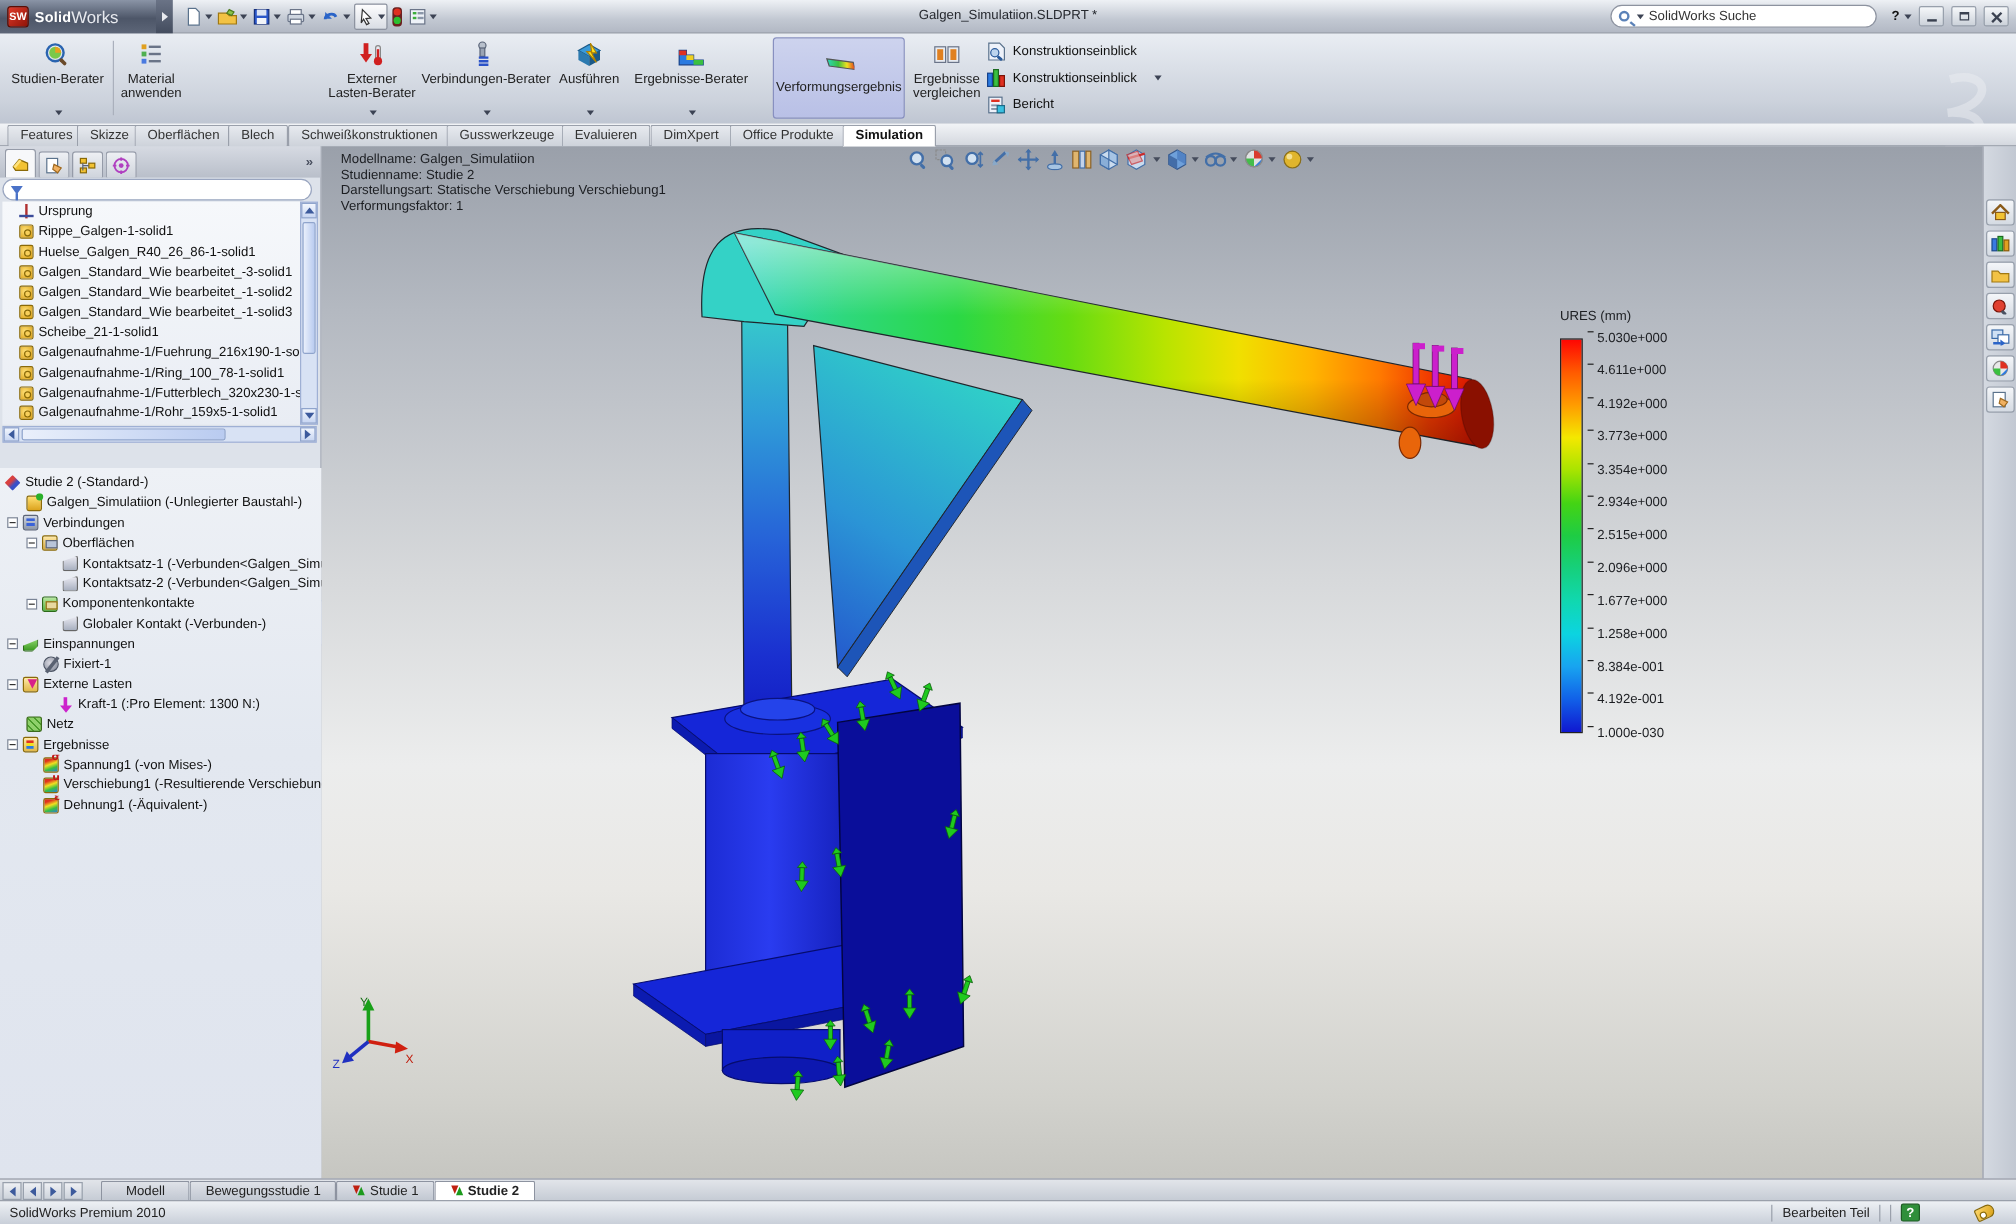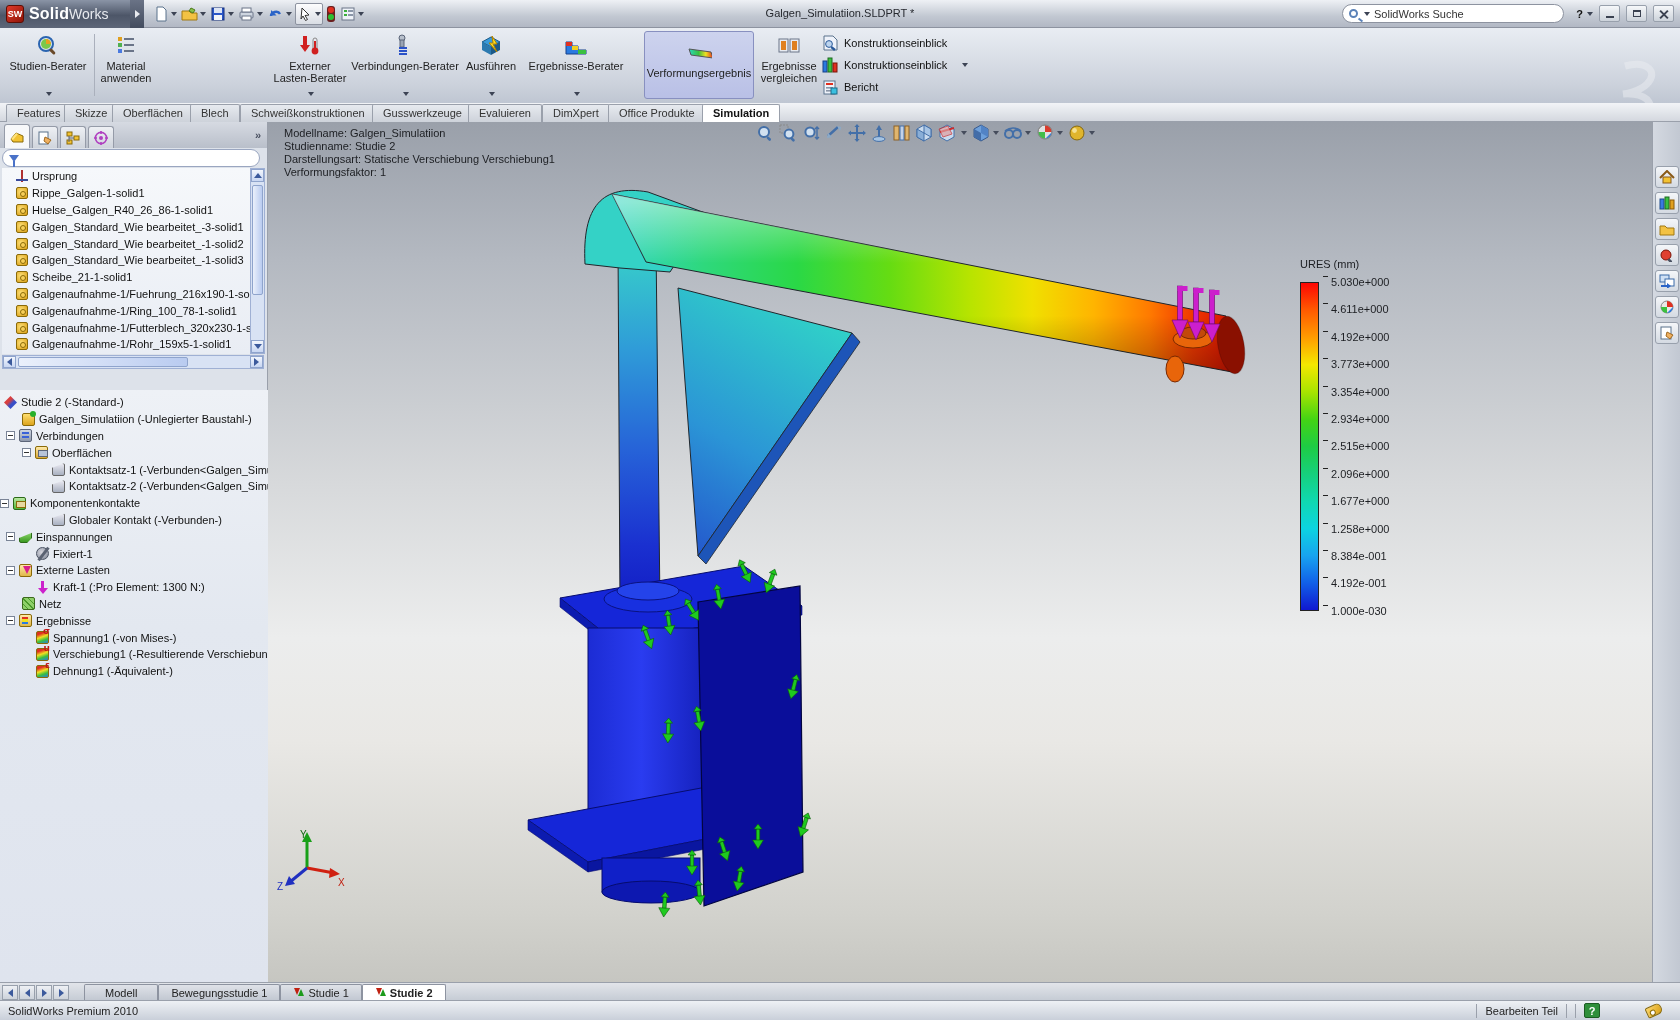--- a/index.html
+++ b/index.html
@@ -1,21 +1,21 @@
 <!DOCTYPE html>
 <html><head>
 <meta charset="utf-8">
 <style>
   *{box-sizing:border-box;margin:0;padding:0}
   html,body{width:1680px;height:1020px;overflow:hidden;font-family:"Liberation Sans",sans-serif;font-size:11px;color:#111;background:#c9cdd5}
   
   #titlebar{position:absolute;left:0;top:0;width:1680px;height:28px;background:linear-gradient(#eef1f5,#c2c8d2 60%,#b2b8c4);border-bottom:1px solid #8d93a0}
   #logo{position:absolute;left:0;top:0;width:130px;height:28px;background:linear-gradient(#8a94a6,#4d5668 55%,#5d6678);display:flex;align-items:center;padding-left:6px;color:#fff}
   #logo .swcube{width:18px;height:18px;background:linear-gradient(135deg,#e03a2a,#8f1408);border:1px solid #5c0d04;border-radius:3px;margin-right:5px;color:#fff;font-weight:bold;font-size:9px;display:flex;align-items:center;justify-content:center}
-  #logo b{font-size:16px;letter-spacing:.2px}
+  #logo b{font-size:12px;letter-spacing:.2px}
   #logo span.lt{font-size:14px;font-weight:normal;color:#e8eaef}
   #logo-arrow{position:absolute;left:130px;top:0;width:14px;height:28px;background:linear-gradient(#6a7386,#434c5e);display:flex;align-items:center;justify-content:center}
   .tri-r{width:0;height:0;border-top:4px solid transparent;border-bottom:4px solid transparent;border-left:5px solid #e8eaef}
   #qat{position:absolute;left:152px;top:2px;height:24px;display:flex;align-items:center;gap:2px}
   .qbtn{display:flex;align-items:center;height:22px;padding:0 1px;border-radius:2px}
   .qbtn svg{display:block}
   .dd{width:0;height:0;border-left:3px solid transparent;border-right:3px solid transparent;border-top:4px solid #3c4354;margin-left:2px}
   .qsel{border:1px solid #8d93a0;background:linear-gradient(#fdfdfe,#d9dde4);border-radius:2px}
   #wtitle{position:absolute;left:500px;top:7px;width:680px;text-align:center;color:#26292f;font-size:11px}
   #searchbox{position:absolute;left:1342px;top:4px;width:222px;height:19px;background:#fff;border:1px solid #8d93a0;border-radius:10px;display:flex;align-items:center;padding:0 6px;gap:4px}
@@ -512,21 +512,21 @@
         <span>Oberflächen</span>
       </div>
     <div class="srow" style="padding-left:52px">
         <span class="sic i-contact"></span>
         <span>Kontaktsatz-1 (-Verbunden&lt;Galgen_Simula</span>
       </div>
     <div class="srow" style="padding-left:52px">
         <span class="sic i-contact"></span>
         <span>Kontaktsatz-2 (-Verbunden&lt;Galgen_Simula</span>
       </div>
-    <div class="srow" style="">
+    <div class="srow" style="padding-left:22px">
         <span class="minus"></span>
         <span class="sic i-ccmp"></span>
         <span>Komponentenkontakte</span>
       </div>
     <div class="srow" style="padding-left:52px">
         <span class="sic i-contact"></span>
         <span>Globaler Kontakt (-Verbunden-)</span>
       </div>
     <div class="srow" style="padding-left:6px">
         <span class="minus"></span>
@@ -535,21 +535,21 @@
       </div>
     <div class="srow" style="padding-left:36px">
         <span class="sic i-fixed"></span>
         <span>Fixiert-1</span>
       </div>
     <div class="srow" style="padding-left:6px">
         <span class="minus"></span>
         <span class="sic i-loads"></span>
         <span>Externe Lasten</span>
       </div>
-    <div class="srow" style="padding-left:36px">
+    <div class="srow" style="padding-left:48px">
         <span class="sic i-force"></span>
         <span>Kraft-1 (:Pro Element: 1300 N:)</span>
       </div>
     <div class="srow" style="padding-left:22px">
         <span class="sic i-mesh"></span>
         <span>Netz</span>
       </div>
     <div class="srow" style="padding-left:6px">
         <span class="minus"></span>
         <span class="sic i-results"></span>

